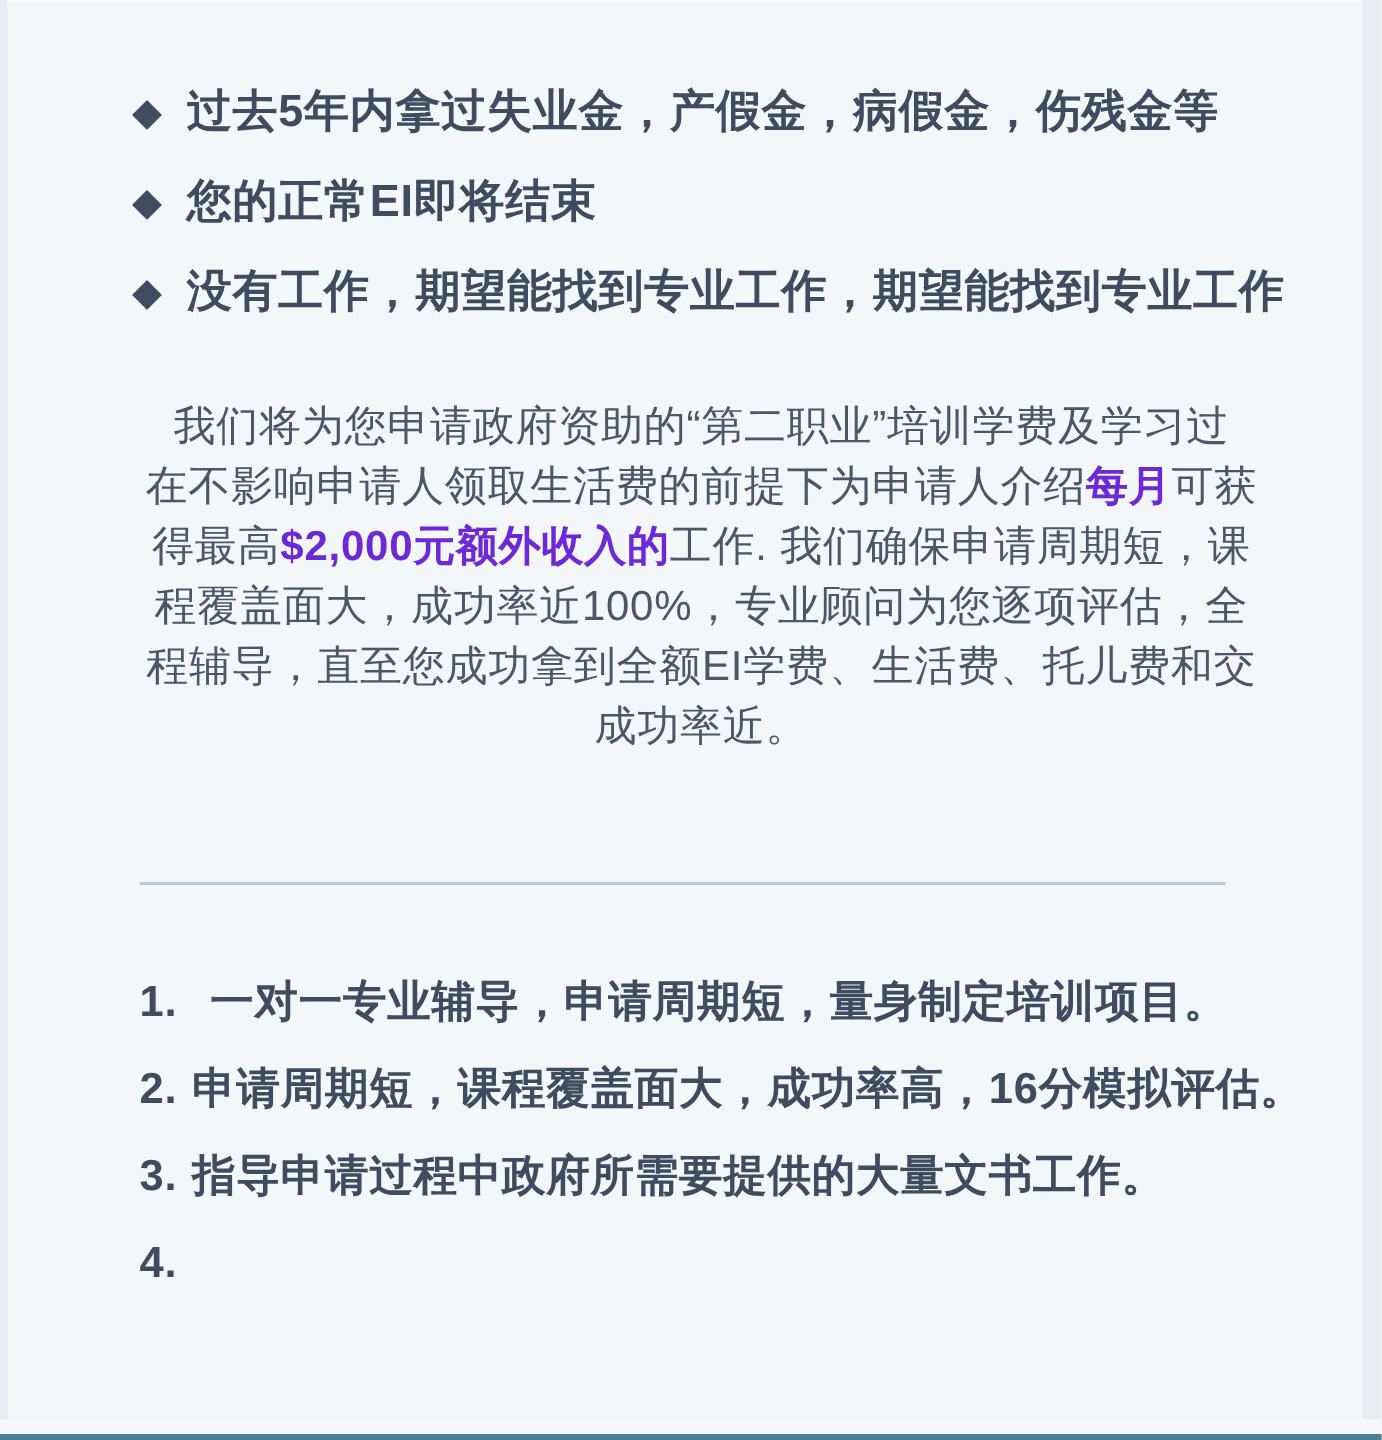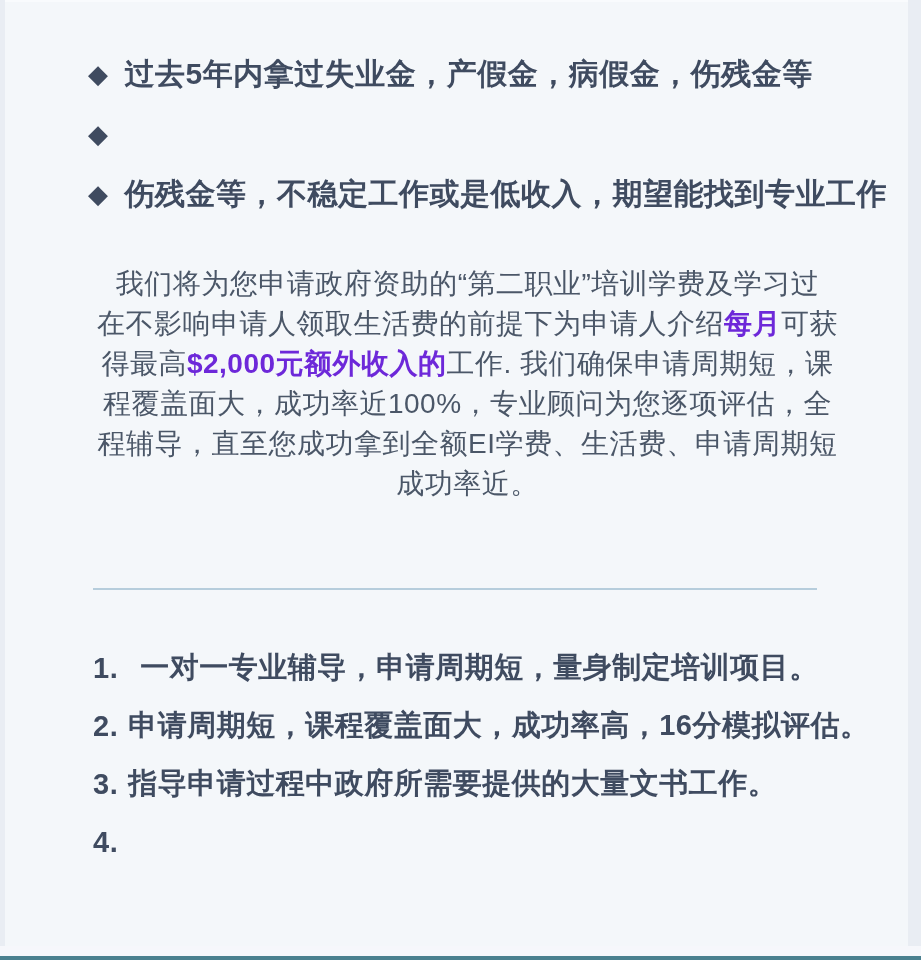--- a/index.html
+++ b/index.html
@@ -103,33 +103,34 @@
 <div class="page-card">
   <div class="content">
 
     <div id="bullet-list">
         <div class="bullet-row">
           <span class="diamond">◆</span>
           <span>过去5年内拿过失业金，产假金，病假金，伤残金等</span>
         </div>
         <div class="bullet-row">
           <span class="diamond">◆</span>
+          <span>您的正常EI即将结束</span>
         </div>
         <div class="bullet-row">
           <span class="diamond">◆</span>
-          <span>伤残金等，不稳定工作或是低收入，期望能找到专业工作</span>
+          <span>没有工作，期望能找到专业工作，期望能找到专业工作</span>
         </div>
       </div>
 
     <div id="paragraph" class="paragraph">
         <div class="pline"><span>我们将为您申请政府资助的“第二职业”培训学费及学习过</span></div>
         <div class="pline"><span>在不影响申请人领取生活费的前提下为申请人介绍</span><span class="hl">每月</span><span>可获</span></div>
         <div class="pline"><span>得最高</span><span class="hl">$2,000元额外收入的</span><span>工作. 我们确保申请周期短，课</span></div>
         <div class="pline"><span>程覆盖面大，成功率近100%，专业顾问为您逐项评估，全</span></div>
-        <div class="pline"><span>程辅导，直至您成功拿到全额EI学费、生活费、申请周期短</span></div>
+        <div class="pline"><span>程辅导，直至您成功拿到全额EI学费、生活费、托儿费和交</span></div>
         <div class="pline"><span>成功率近。</span></div>
       </div>
 
     <hr class="divider">
 
     <div id="numbered-list" class="numbered-list">
         <div class="list-row">
           <span class="num">1.</span>
           <span>一对一专业辅导，申请周期短，量身制定培训项目。</span>
         </div>

